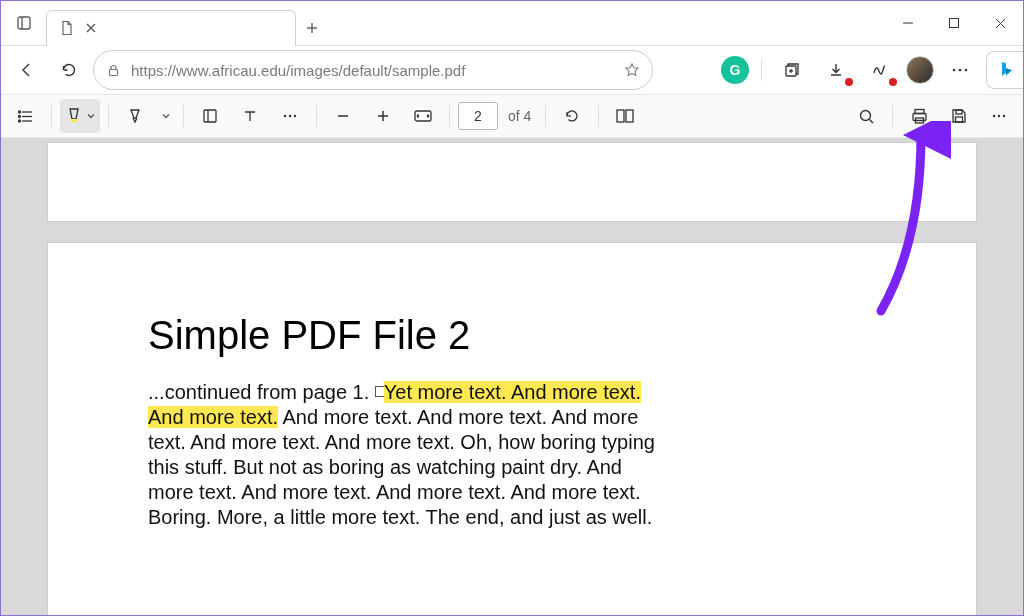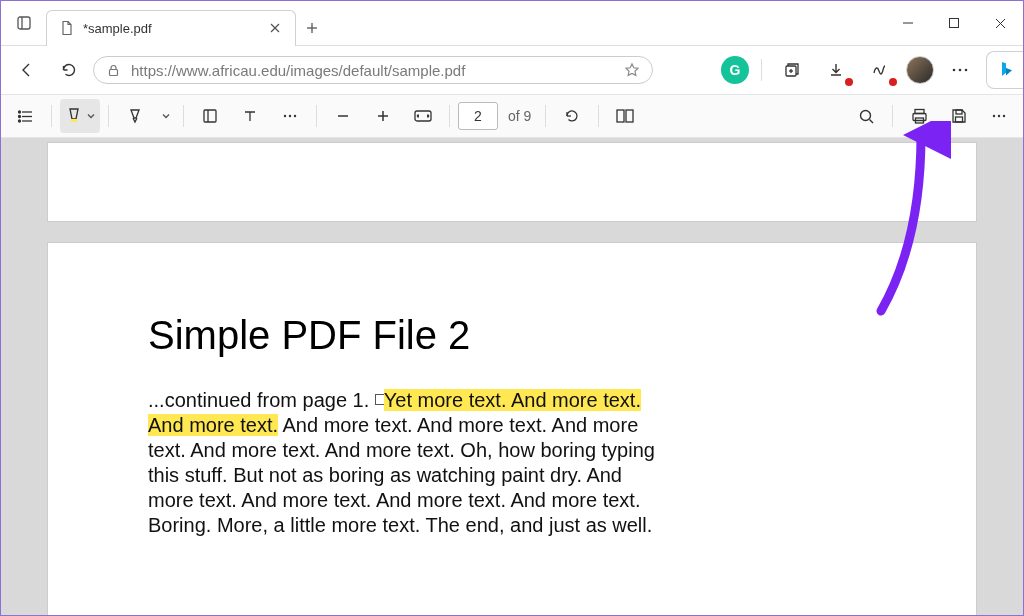--- a/index.html
+++ b/index.html
@@ -71,21 +71,21 @@
     background:#fff;
   }
   .nav-btn {
     width:36px; height:36px;
     display:flex; align-items:center; justify-content:center;
     border-radius:6px;
     color:#444;
   }
   .address-bar {
     flex:1;
-    height:28px;
+    height:40px;
     border:1px solid #ccc;
     border-radius:20px;
     display:flex;
     align-items:center;
     padding:0 12px;
     gap:10px;
     color:#6c6c6c;
     font-size:15px;
     max-width:560px;
   }
@@ -152,21 +152,21 @@
     padding:0 32px;
   }
   .page {
     background:#fff;
     border:1px solid #ccc;
     margin:0 auto 20px auto;
     width:930px;
   }
   .page.prev { height:80px; margin-top:4px;}
   .page.cur { padding:70px 100px 40px 100px; height:480px;}
-  .doc-title { font-family: Arial, sans-serif; font-size:40px; font-weight:400; color:#000; margin-bottom:30px;}
+  .doc-title { font-family: Arial, sans-serif; font-size:40px; font-weight:400; color:#000; margin-bottom:22px;}
   .doc-body { font-family: Arial, sans-serif; font-size:20px; line-height:1.25; color:#111; max-width:520px;}
   .hl { background:#ffe852; }
   .note-square {
     display:inline-block; width:11px; height:11px;
     border:1.5px solid #555; background:#fff; vertical-align:2px;
     margin-right:-2px;
   }
   
   .arrow {
     position:absolute;
@@ -184,21 +184,20 @@
         <line x1="6" y1="2" x2="6" y2="14"></line>
       </svg>
   </div>
   <div class="tab">
     <span>
       <svg width="16" height="16" viewBox="0 0 16 16" fill="none" stroke="#666" stroke-width="1.2">
           <path d="M4 1.5h5l3 3v10H4z"></path>
           <path d="M9 1.5v3h3"></path>
         </svg>
     </span>
-    <span class="tab-title">*sample.pdf</span>
     <span class="close">
       <svg width="12" height="12" viewBox="0 0 12 12" stroke="#555" stroke-width="1.3">
           <line x1="2" y1="2" x2="10" y2="10"></line>
           <line x1="10" y1="2" x2="2" y2="10"></line>
         </svg>
     </span>
   </div>
   <div class="new-tab">
     <svg width="14" height="14" viewBox="0 0 14 14" stroke="#555" stroke-width="1.3">
         <line x1="7" y1="2" x2="7" y2="12"></line>
@@ -358,21 +357,21 @@
       </svg>
   </div>
   <div class="tbtn">
     <svg width="20" height="16" viewBox="0 0 20 16" fill="none" stroke="#333" stroke-width="1.3">
         <rect x="2" y="3" width="16" height="10" rx="2"></rect>
         <path d="M6 8H4m0 0 1.5-1.5M4 8l1.5 1.5M14 8h2m0 0-1.5-1.5M16 8l-1.5 1.5"></path>
       </svg>
   </div>
   <div class="tsep"></div>
   <input class="page-input" value="2" style="">
-  <span class="page-of">of 9</span>
+  <span class="page-of">of 4</span>
   <div class="tsep"></div>
   <div class="tbtn">
     <svg width="18" height="18" viewBox="0 0 18 18" fill="none" stroke="#333" stroke-width="1.3">
         <path d="M4 9a5 5 0 1 1 1.5 3.5"></path>
         <path d="M4 9V5"></path>
         <path d="M4 9h4"></path>
       </svg>
   </div>
   <div class="tsep"></div>
   <div class="tbtn">

